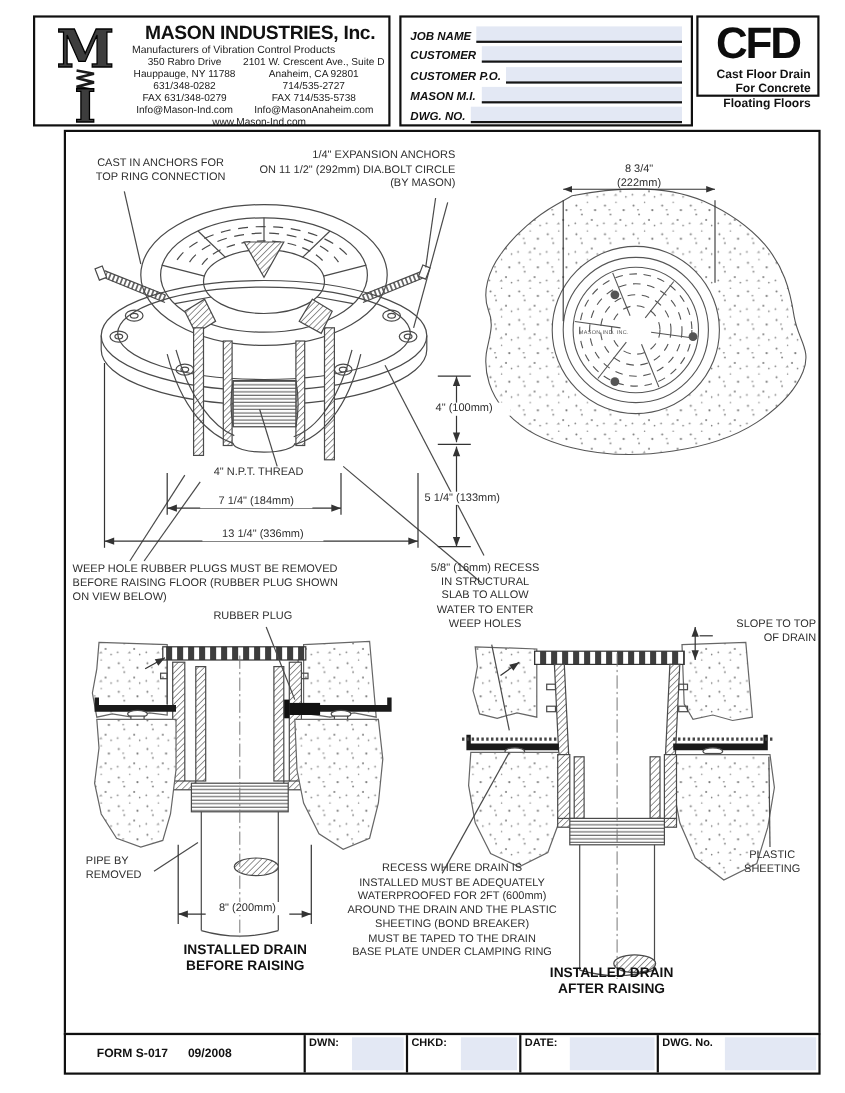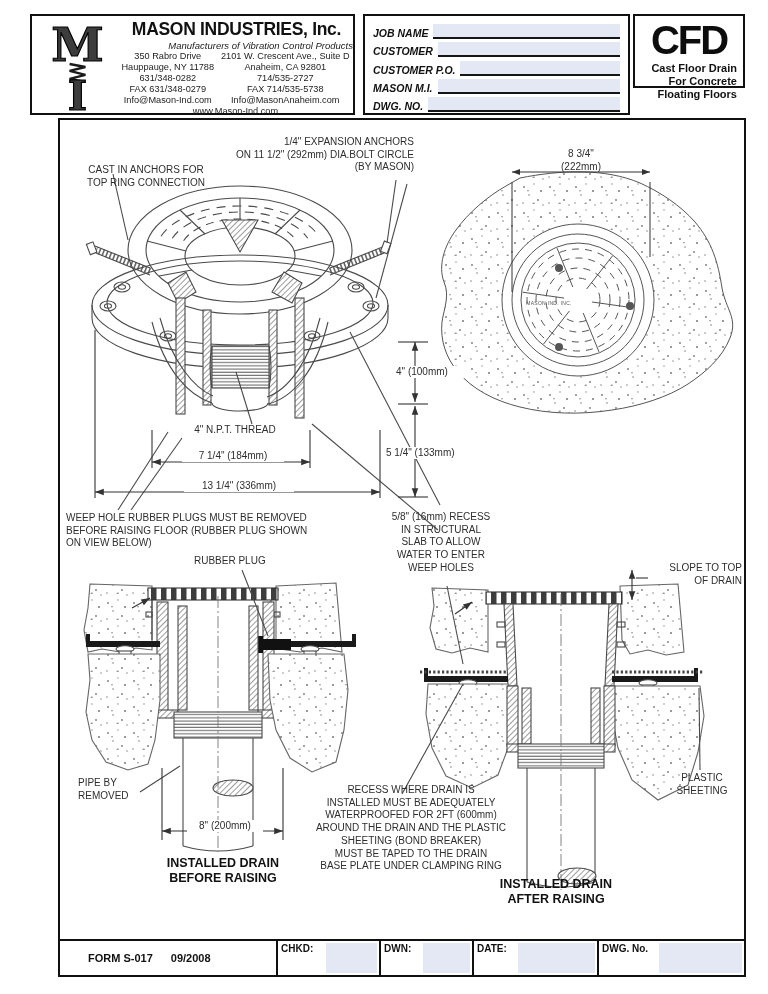--- a/index.html
+++ b/index.html
@@ -2,21 +2,21 @@
 <html><head>
 <meta charset="utf-8">
 <style>
   html,body{margin:0;padding:0;background:#fff;}
   .page{position:relative;width:768px;height:994px;background:#fff;
         font-family:"Liberation Sans",sans-serif;color:#2b2b2b;overflow:hidden;}
   .box{position:absolute;border:2.5px solid #101010;background:#fff;box-sizing:border-box;}
   
   .logo-box{left:30px;top:14px;width:325px;height:101px;}
   .company-title{margin:3px 0 0 88px;font-size:17.5px;font-weight:bold;letter-spacing:-0.3px;text-align:center;color:#111;}
-  .company-tagline{margin-left:88px;font-size:9.5px;font-style:italic;text-align:right;color:#222;}
+  .company-tagline{margin-left:88px;font-size:9.5px;text-align:left;color:#222;}
   .addr-row{margin-left:86px;display:flex;justify-content:space-around;}
   .addr{font-size:9.2px;line-height:11px;text-align:center;white-space:pre-line;color:#1c1c1c;}
   .website{margin-left:86px;text-align:center;font-size:9.2px;color:#1c1c1c;}
   .form-box{left:363px;top:14px;width:267px;height:101px;padding:5px 8px 4px 8px;}
   .frow{display:flex;align-items:flex-end;height:18.2px;font-style:italic;}
   .flabel{font-size:10.5px;font-weight:bold;color:#111;white-space:nowrap;}
   .ffill{flex:1;height:13px;margin-left:5px;background:#e3e8f4;border-bottom:2px solid #151515;}
   .cfd-box{left:633px;top:14px;width:112px;height:74px;padding:2px 6px;}
   .cfd-code{font-size:40px;font-weight:bold;letter-spacing:-2px;text-align:center;color:#0d0d0d;line-height:44px;}
   .cfd-desc{font-size:11px;font-weight:bold;line-height:13px;text-align:right;white-space:pre-line;color:#111;}
@@ -328,21 +328,21 @@
       <g stroke="#333">
         <line x1="648" y1="578" x2="636" y2="578"></line>
         <line x1="632" y1="570" x2="632" y2="600" marker-start="url(#arr)" marker-end="url(#arr)"></line>
       </g>
       <line x1="447" y1="586" x2="463" y2="664"></line>
       <line x1="402" y1="794" x2="463" y2="684"></line>
       <line x1="700" y1="770" x2="699" y2="688"></line>
     </g>
   </svg>
 
-  <div class="lbl ctr" style="left:78px;top:143px;width:136px;margin-top:21px;">CAST IN ANCHORS FOR
+  <div class="lbl ctr" style="left:78px;top:143px;width:136px;">CAST IN ANCHORS FOR
 TOP RING CONNECTION</div>
   <div class="lbl rgt" style="left:234px;top:136px;width:180px;">1/4" EXPANSION ANCHORS
 ON 11 1/2" (292mm) DIA.BOLT CIRCLE
 (BY MASON)</div>
   <div class="lbl ctr" style="left:185px;top:424px;width:100px;">4" N.P.T. THREAD</div>
   <div class="lbl ctr dim" style="left:182px;top:450px;width:98px;">7 1/4" (184mm)</div>
   <div class="lbl ctr dim" style="left:184px;top:480px;width:106px;">13 1/4" (336mm)</div>
   <div class="lbl dim" style="left:394px;top:366px;width:66px;">4" (100mm)</div>
   <div class="lbl dim" style="left:384px;top:447px;width:78px;">5 1/4" (133mm)</div>
   <div class="lbl ctr" style="left:546px;top:148px;width:70px;">8 3/4"
@@ -375,28 +375,28 @@
   <div class="vtitle" style="left:472px;top:877px;width:168px;">INSTALLED DRAIN
 AFTER RAISING</div>
   <div class="lbl ctr" style="left:660px;top:772px;width:84px;">PLASTIC
 SHEETING</div>
 
   <div class="footer">
     <div class="fcell formcell" style="width:218px;">
       <span>FORM S-017</span>
       <span>09/2008</span>
     </div>
+    <div class="fcell" style="width:93px;">
+      <span class="clabel">DWN:</span>
+      <span class="fieldfill" style="left:42px;"></span>
+    </div>
     <div class="fcell" style="width:103px;">
       <span class="clabel">CHKD:</span>
       <span class="fieldfill" style="left:48px;"></span>
     </div>
-    <div class="fcell" style="width:93px;">
-      <span class="clabel">DWN:</span>
-      <span class="fieldfill" style="left:42px;"></span>
-    </div>
     <div class="fcell" style="width:125px;">
       <span class="clabel">DATE:</span>
       <span class="fieldfill" style="left:44px;"></span>
     </div>
     <div class="fcell" style="flex:1;">
       <span class="clabel">DWG. No.</span>
       <span class="fieldfill" style="left:60px;"></span>
     </div>
   </div>
 

